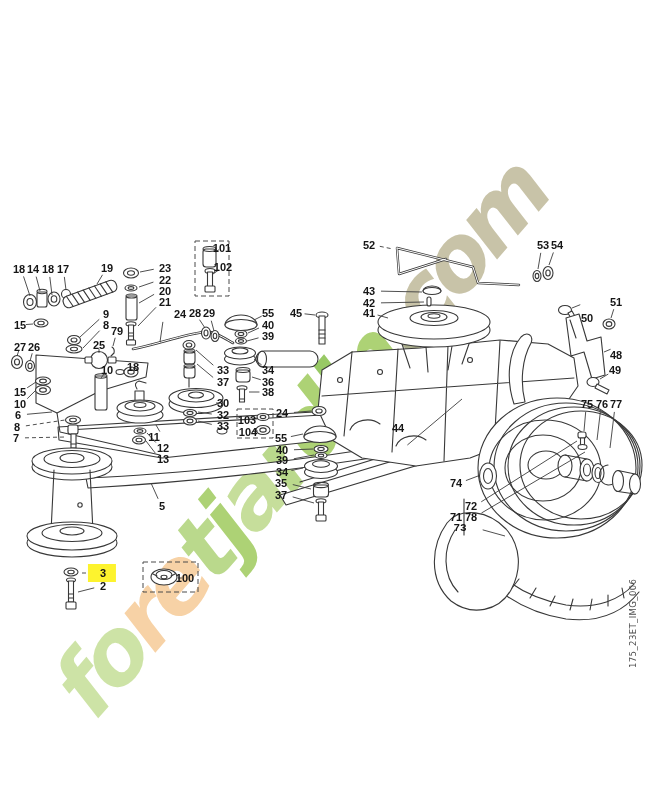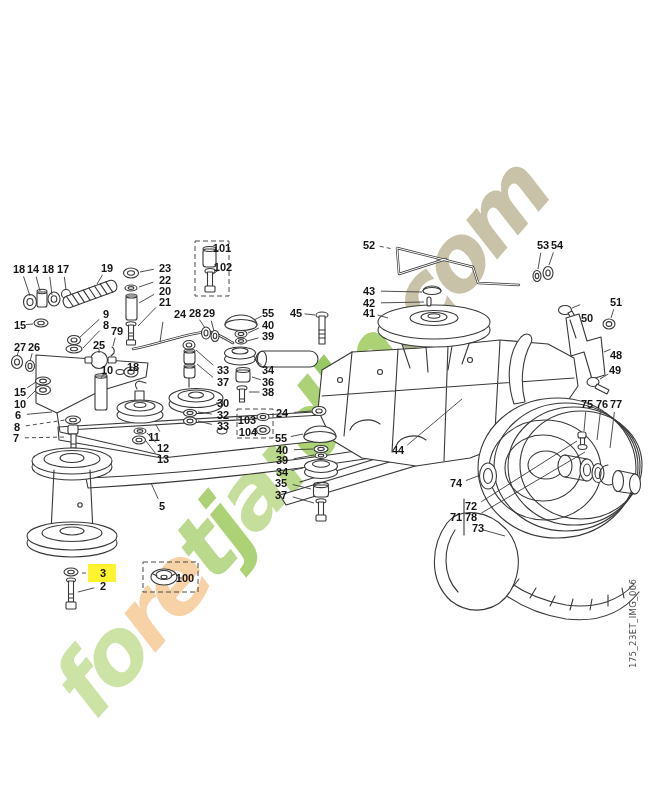--- a/index.html
+++ b/index.html
@@ -426,34 +426,34 @@
       <div class="part-label hl" style="left: 102px; top: 573px;">3</div>
       <div class="part-label" style="left: 103px; top: 586px;">2</div>
       <div class="part-label" style="left: 185px; top: 578px;">100</div>
       <div class="part-label" style="left: 282px; top: 413px;">24</div>
       <div class="part-label" style="left: 281px; top: 438px;">55</div>
       <div class="part-label" style="left: 282px; top: 450px;">40</div>
       <div class="part-label" style="left: 282px; top: 460px;">39</div>
       <div class="part-label" style="left: 282px; top: 472px;">34</div>
       <div class="part-label" style="left: 281px; top: 483px;">35</div>
       <div class="part-label" style="left: 281px; top: 495px;">37</div>
-      <div class="part-label" style="left: 398px; top: 450px;">44</div>
+      <div class="part-label" style="left: 398px; top: 428px;">44</div>
       <div class="part-label" style="left: 369px; top: 291px;">43</div>
       <div class="part-label" style="left: 369px; top: 303px;">42</div>
       <div class="part-label" style="left: 369px; top: 313px;">41</div>
       <div class="part-label" style="left: 296px; top: 313px;">45</div>
       <div class="part-label" style="left: 369px; top: 245px;">52</div>
       <div class="part-label" style="left: 543px; top: 245px;">53</div>
       <div class="part-label" style="left: 557px; top: 245px;">54</div>
       <div class="part-label" style="left: 587px; top: 318px;">50</div>
       <div class="part-label" style="left: 616px; top: 302px;">51</div>
       <div class="part-label" style="left: 616px; top: 355px;">48</div>
       <div class="part-label" style="left: 615px; top: 370px;">49</div>
       <div class="part-label" style="left: 587px; top: 404px;">75</div>
       <div class="part-label" style="left: 602px; top: 404px;">76</div>
       <div class="part-label" style="left: 616px; top: 404px;">77</div>
       <div class="part-label" style="left: 456px; top: 483px;">74</div>
       <div class="part-label" style="left: 471px; top: 506px;">72</div>
       <div class="part-label" style="left: 471px; top: 517px;">78</div>
       <div class="part-label" style="left: 456px; top: 517px;">71</div>
-      <div class="part-label" style="left: 478px; top: 528px;">73</div>
+      <div class="part-label" style="left: 460px; top: 528px; font-family: Liberation Mono, monospace;">73</div>
     </div>
 </div>
 
 </body></html>

